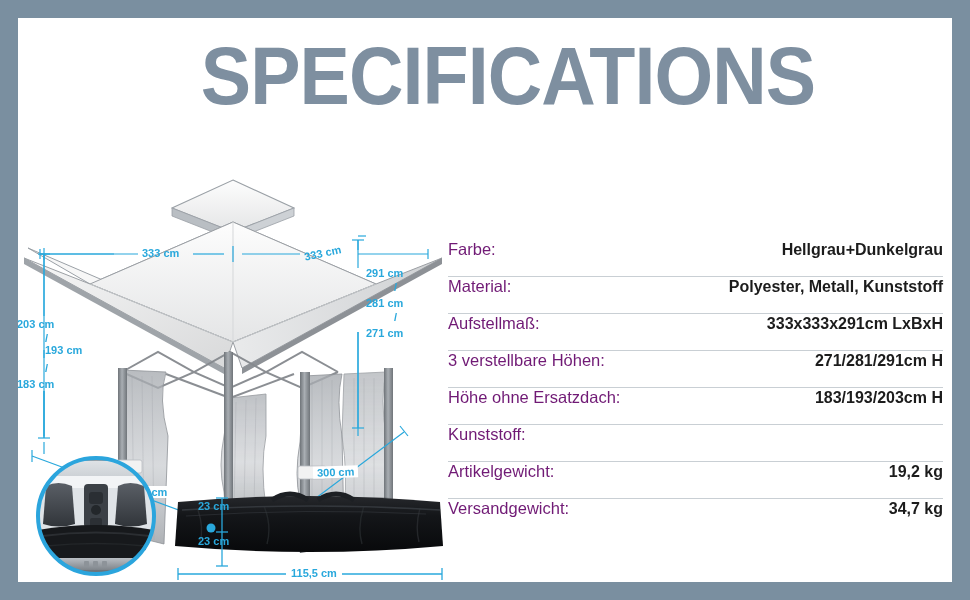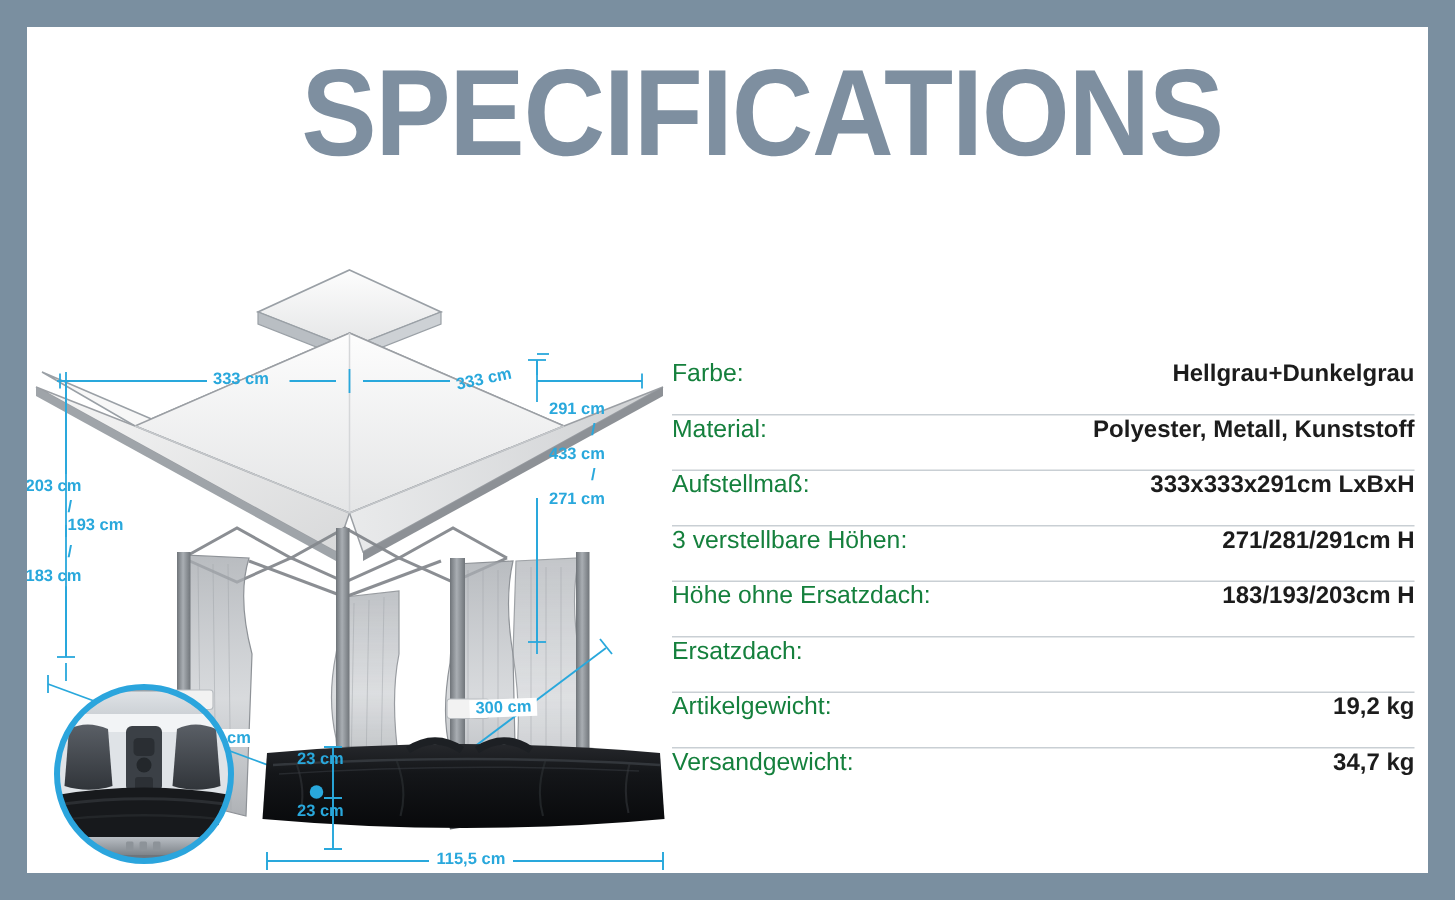--- a/index.html
+++ b/index.html
@@ -45,21 +45,21 @@
     display:flex;
     align-items:baseline;
     justify-content:space-between;
     height:37px;
     border-bottom:1px solid #c9cfd4;
     box-sizing:border-box;
   }
   .spec-row:last-child{border-bottom:none;}
   .spec-label{
     font-size:16.5px;
-    color:#15803d;
+    color:#701a75;
     font-weight:normal;
     white-space:nowrap;
   }
   .spec-value{
     font-size:16px;
     color:#1c1c1c;
     font-weight:bold;
     white-space:nowrap;
     text-align:right;
   }
@@ -258,21 +258,21 @@
     <div class="dim-txt" style="left:286px;top:111px;transform:rotate(-12deg);">333 cm</div>
 
     <div class="dim-txt" style="left:-1px;top:182px;">203 cm</div>
     <div class="dim-slash" style="left:27px;top:196px;">/</div>
     <div class="dim-txt" style="left:-1px;top:208px;margin-left:28px;">193 cm</div>
     <div class="dim-slash" style="left:27px;top:226px;">/</div>
     <div class="dim-txt" style="left:-1px;top:242px;">183 cm</div>
 
     <div class="dim-txt" style="left:348px;top:131px;">291 cm</div>
     <div class="dim-slash" style="left:376px;top:145px;">/</div>
-    <div class="dim-txt" style="left:348px;top:161px;">433 cm</div>
+    <div class="dim-txt" style="left:348px;top:161px;">281 cm</div>
     <div class="dim-slash" style="left:376px;top:175px;">/</div>
     <div class="dim-txt" style="left:348px;top:191px;">271 cm</div>
 
     <div class="dim-txt" style="left:108px;top:350px;background:#fff;padding:0 4px;">300 cm</div>
     <div class="dim-txt" style="left:295px;top:330px;background:#fff;padding:0 4px;transform:rotate(-2deg);">300 cm</div>
   </div>
 
   <svg style="position:absolute;left:14px;top:434px;" width="128" height="128" viewBox="0 0 128 128">
     <defs>
       <clipPath id="circClip">
@@ -379,21 +379,21 @@
     </div>
     <div class="spec-row">
       <span class="spec-label">3 verstellbare Höhen:</span>
       <span class="spec-value">271/281/291cm H</span>
     </div>
     <div class="spec-row">
       <span class="spec-label">Höhe ohne Ersatzdach:</span>
       <span class="spec-value">183/193/203cm H</span>
     </div>
     <div class="spec-row">
-      <span class="spec-label">Ersatzdach:</span>
+      <span class="spec-label">Kunststoff:</span>
     </div>
     <div class="spec-row">
       <span class="spec-label">Artikelgewicht:</span>
       <span class="spec-value">19,2 kg</span>
     </div>
     <div class="spec-row">
       <span class="spec-label">Versandgewicht:</span>
       <span class="spec-value">34,7 kg</span>
     </div>
   </div>

